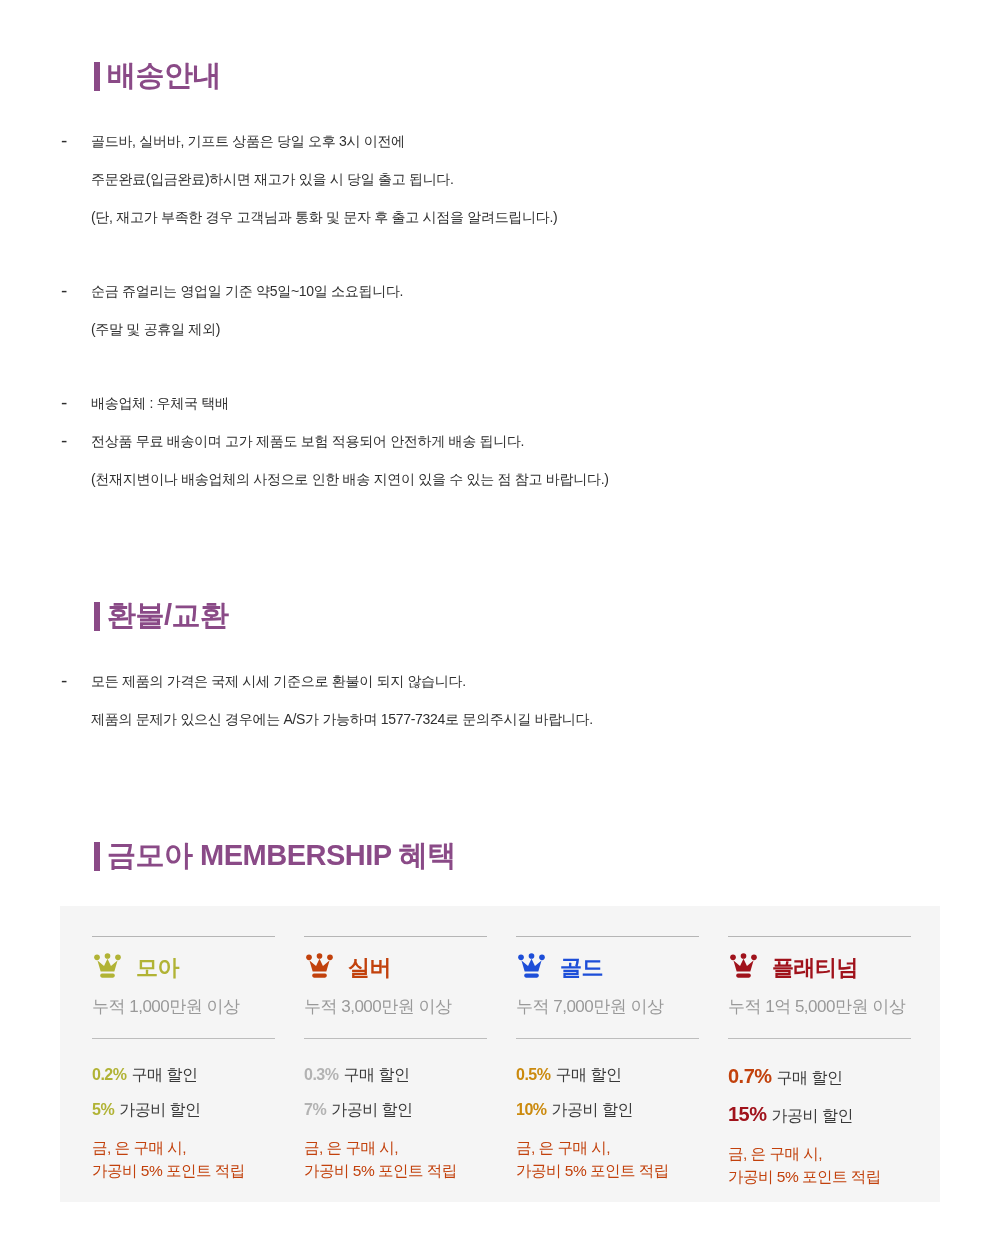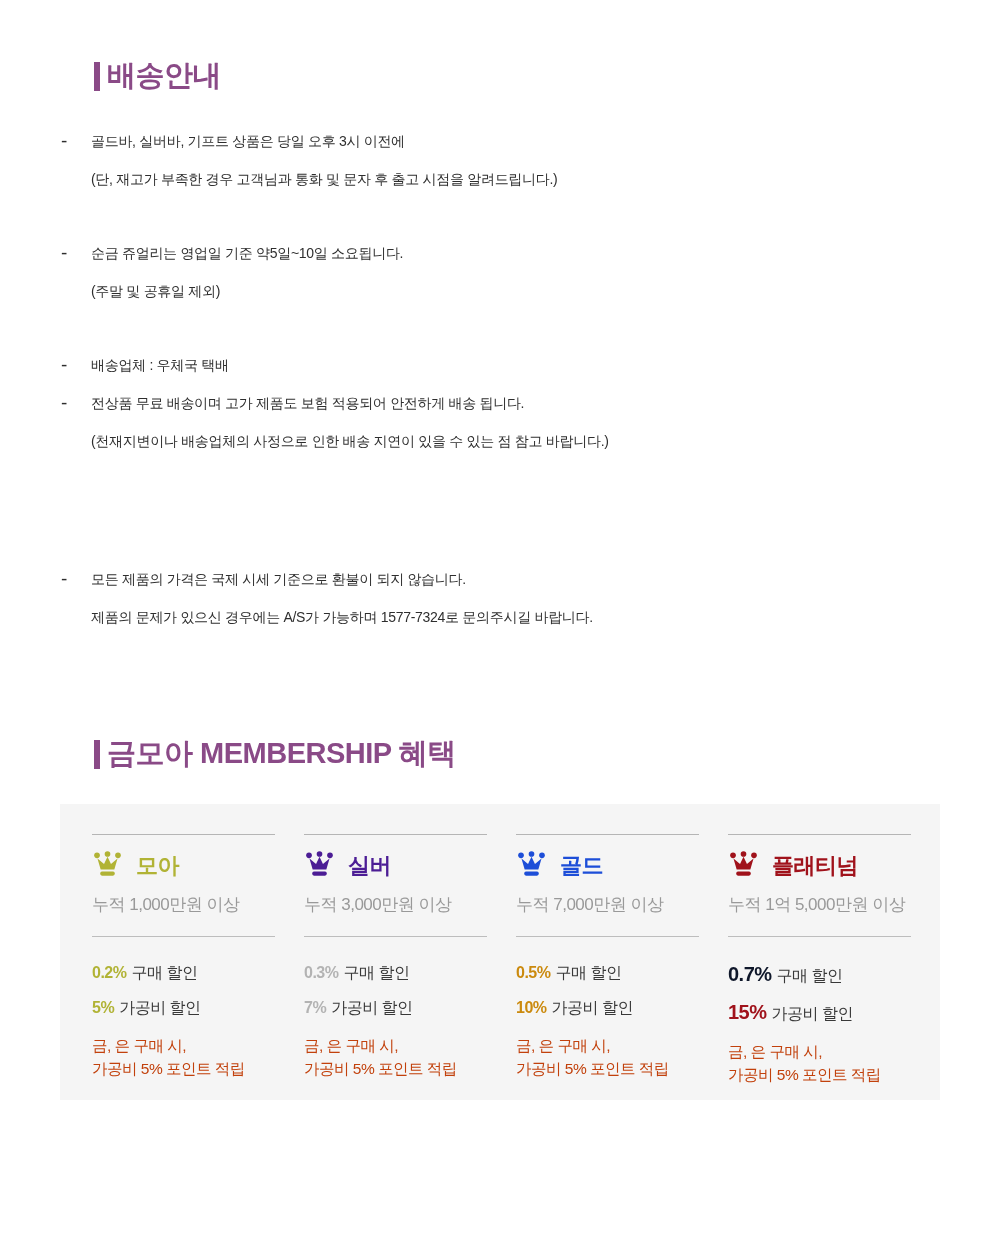--- a/index.html
+++ b/index.html
@@ -61,20 +61,21 @@
   <div class="section-shipping">
     <div class="section-title">
       <div class="title-bar"></div>
       <div class="title-text">배송안내</div>
     </div>
     <div class="bullet-list">
       <div class="bullet-item group-gap">
         <div class="bullet-dash">-</div>
         <div class="bullet-lines">
           <div class="bullet-line">골드바, 실버바, 기프트 상품은 당일 오후 3시 이전에</div>
+          <div class="bullet-line">주문완료(입금완료)하시면 재고가 있을 시 당일 출고 됩니다.</div>
           <div class="bullet-line">(단, 재고가 부족한 경우 고객님과 통화 및 문자 후 출고 시점을 알려드립니다.)</div>
         </div>
       </div>
       <div class="bullet-item group-gap">
         <div class="bullet-dash">-</div>
         <div class="bullet-lines">
           <div class="bullet-line">순금 쥬얼리는 영업일 기준 약5일~10일 소요됩니다.</div>
           <div class="bullet-line">(주말 및 공휴일 제외)</div>
         </div>
       </div>
@@ -88,20 +89,24 @@
         <div class="bullet-dash">-</div>
         <div class="bullet-lines">
           <div class="bullet-line">전상품 무료 배송이며 고가 제품도 보험 적용되어 안전하게 배송 됩니다.</div>
           <div class="bullet-line">(천재지변이나 배송업체의 사정으로 인한 배송 지연이 있을 수 있는 점 참고 바랍니다.)</div>
         </div>
       </div>
     </div>
   </div>
 
   <div class="section-refund">
+    <div class="section-title">
+      <div class="title-bar"></div>
+      <div class="title-text">환불/교환</div>
+    </div>
     <div class="bullet-list">
       <div class="bullet-item">
         <div class="bullet-dash">-</div>
         <div class="bullet-lines">
           <div class="bullet-line">모든 제품의 가격은 국제 시세 기준으로 환불이 되지 않습니다.</div>
           <div class="bullet-line">제품의 문제가 있으신 경우에는 A/S가 가능하며 1577-7324로 문의주시길 바랍니다.</div>
         </div>
       </div>
     </div>
   </div>
@@ -139,21 +144,21 @@
           </div>
           <div class="tier-points">
             <div>금, 은  구매 시,</div>
             <div>가공비 5% 포인트 적립</div>
           </div>
         </div>
       </div>
 
       <div class="tier-card">
         <div class="tier-divider"></div>
-        <div class="tier-head" style="color: #4c1d95;">
+        <div class="tier-head" style="color: #c2410c;">
           <span class="crown-icon">
             <svg viewBox="0 0 34 28" width="31" height="26" fill="currentColor">
               <circle cx="5.5" cy="4.5" r="3.1"></circle>
                 <circle cx="17" cy="3" r="3.1"></circle>
                 <circle cx="28.5" cy="4.5" r="3.1"></circle>
               <path d="M6 8 L9.5 20 L24.5 20 L28 8 L20.8 14 L17 6 L13.2 14 Z"></path>
               <rect x="9" y="22.2" width="16" height="4.6" rx="2"></rect>
             </svg>
           </span>
           <span class="tier-name">실버</span>
@@ -215,21 +220,21 @@
               <path d="M6 8 L9.5 20 L24.5 20 L28 8 L20.8 14 L17 6 L13.2 14 Z"></path>
               <rect x="9" y="22.2" width="16" height="4.6" rx="2"></rect>
             </svg>
           </span>
           <span class="tier-name">플래티넘</span>
         </div>
         <div class="tier-threshold">누적 1억 5,000만원 이상</div>
         <div class="tier-divider2"></div>
         <div class="tier-benefits">
           <div class="benefit-line">
-            <span class="pct" style="color: #0f172a;">0.7%</span><span>구매 할인</span>
+            <span class="pct" style="color: #c2410c;">0.7%</span><span>구매 할인</span>
           </div>
           <div class="benefit-line">
             <span class="pct" style="color: rgb(160, 18, 27);">15%</span><span>가공비 할인</span>
           </div>
           <div class="tier-points">
             <div>금, 은  구매 시,</div>
             <div>가공비 5% 포인트 적립</div>
           </div>
         </div>
       </div>

